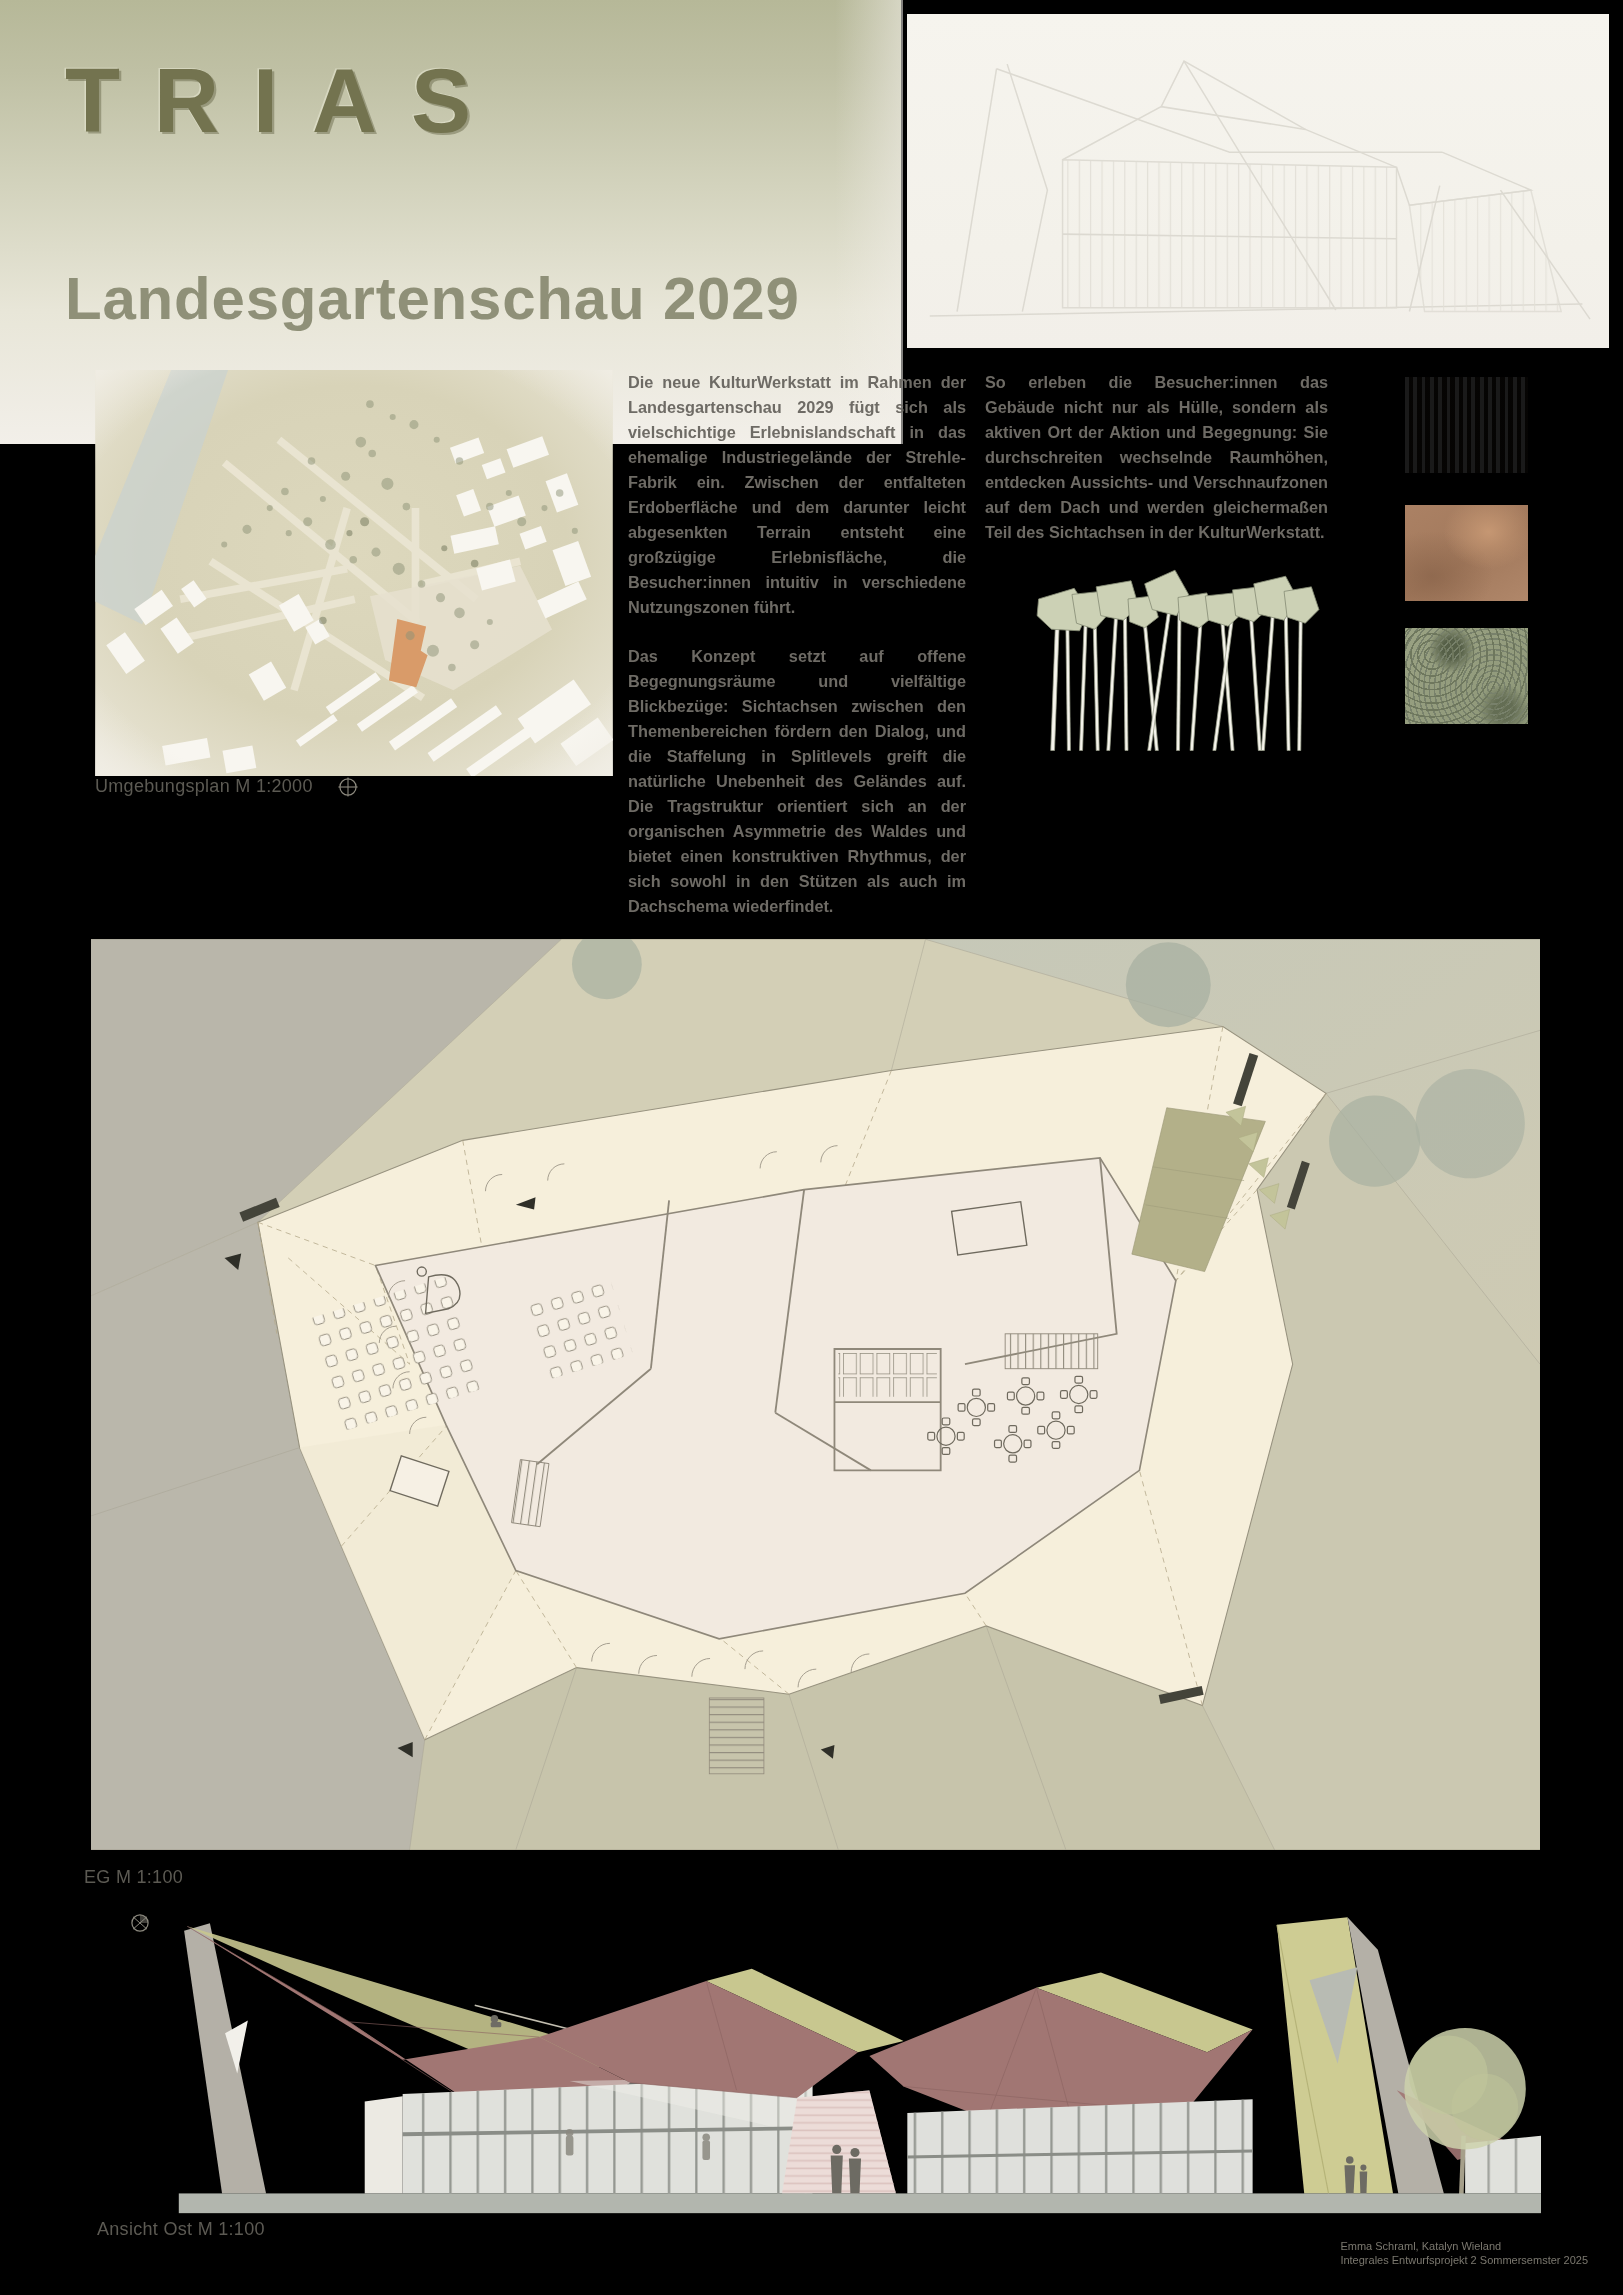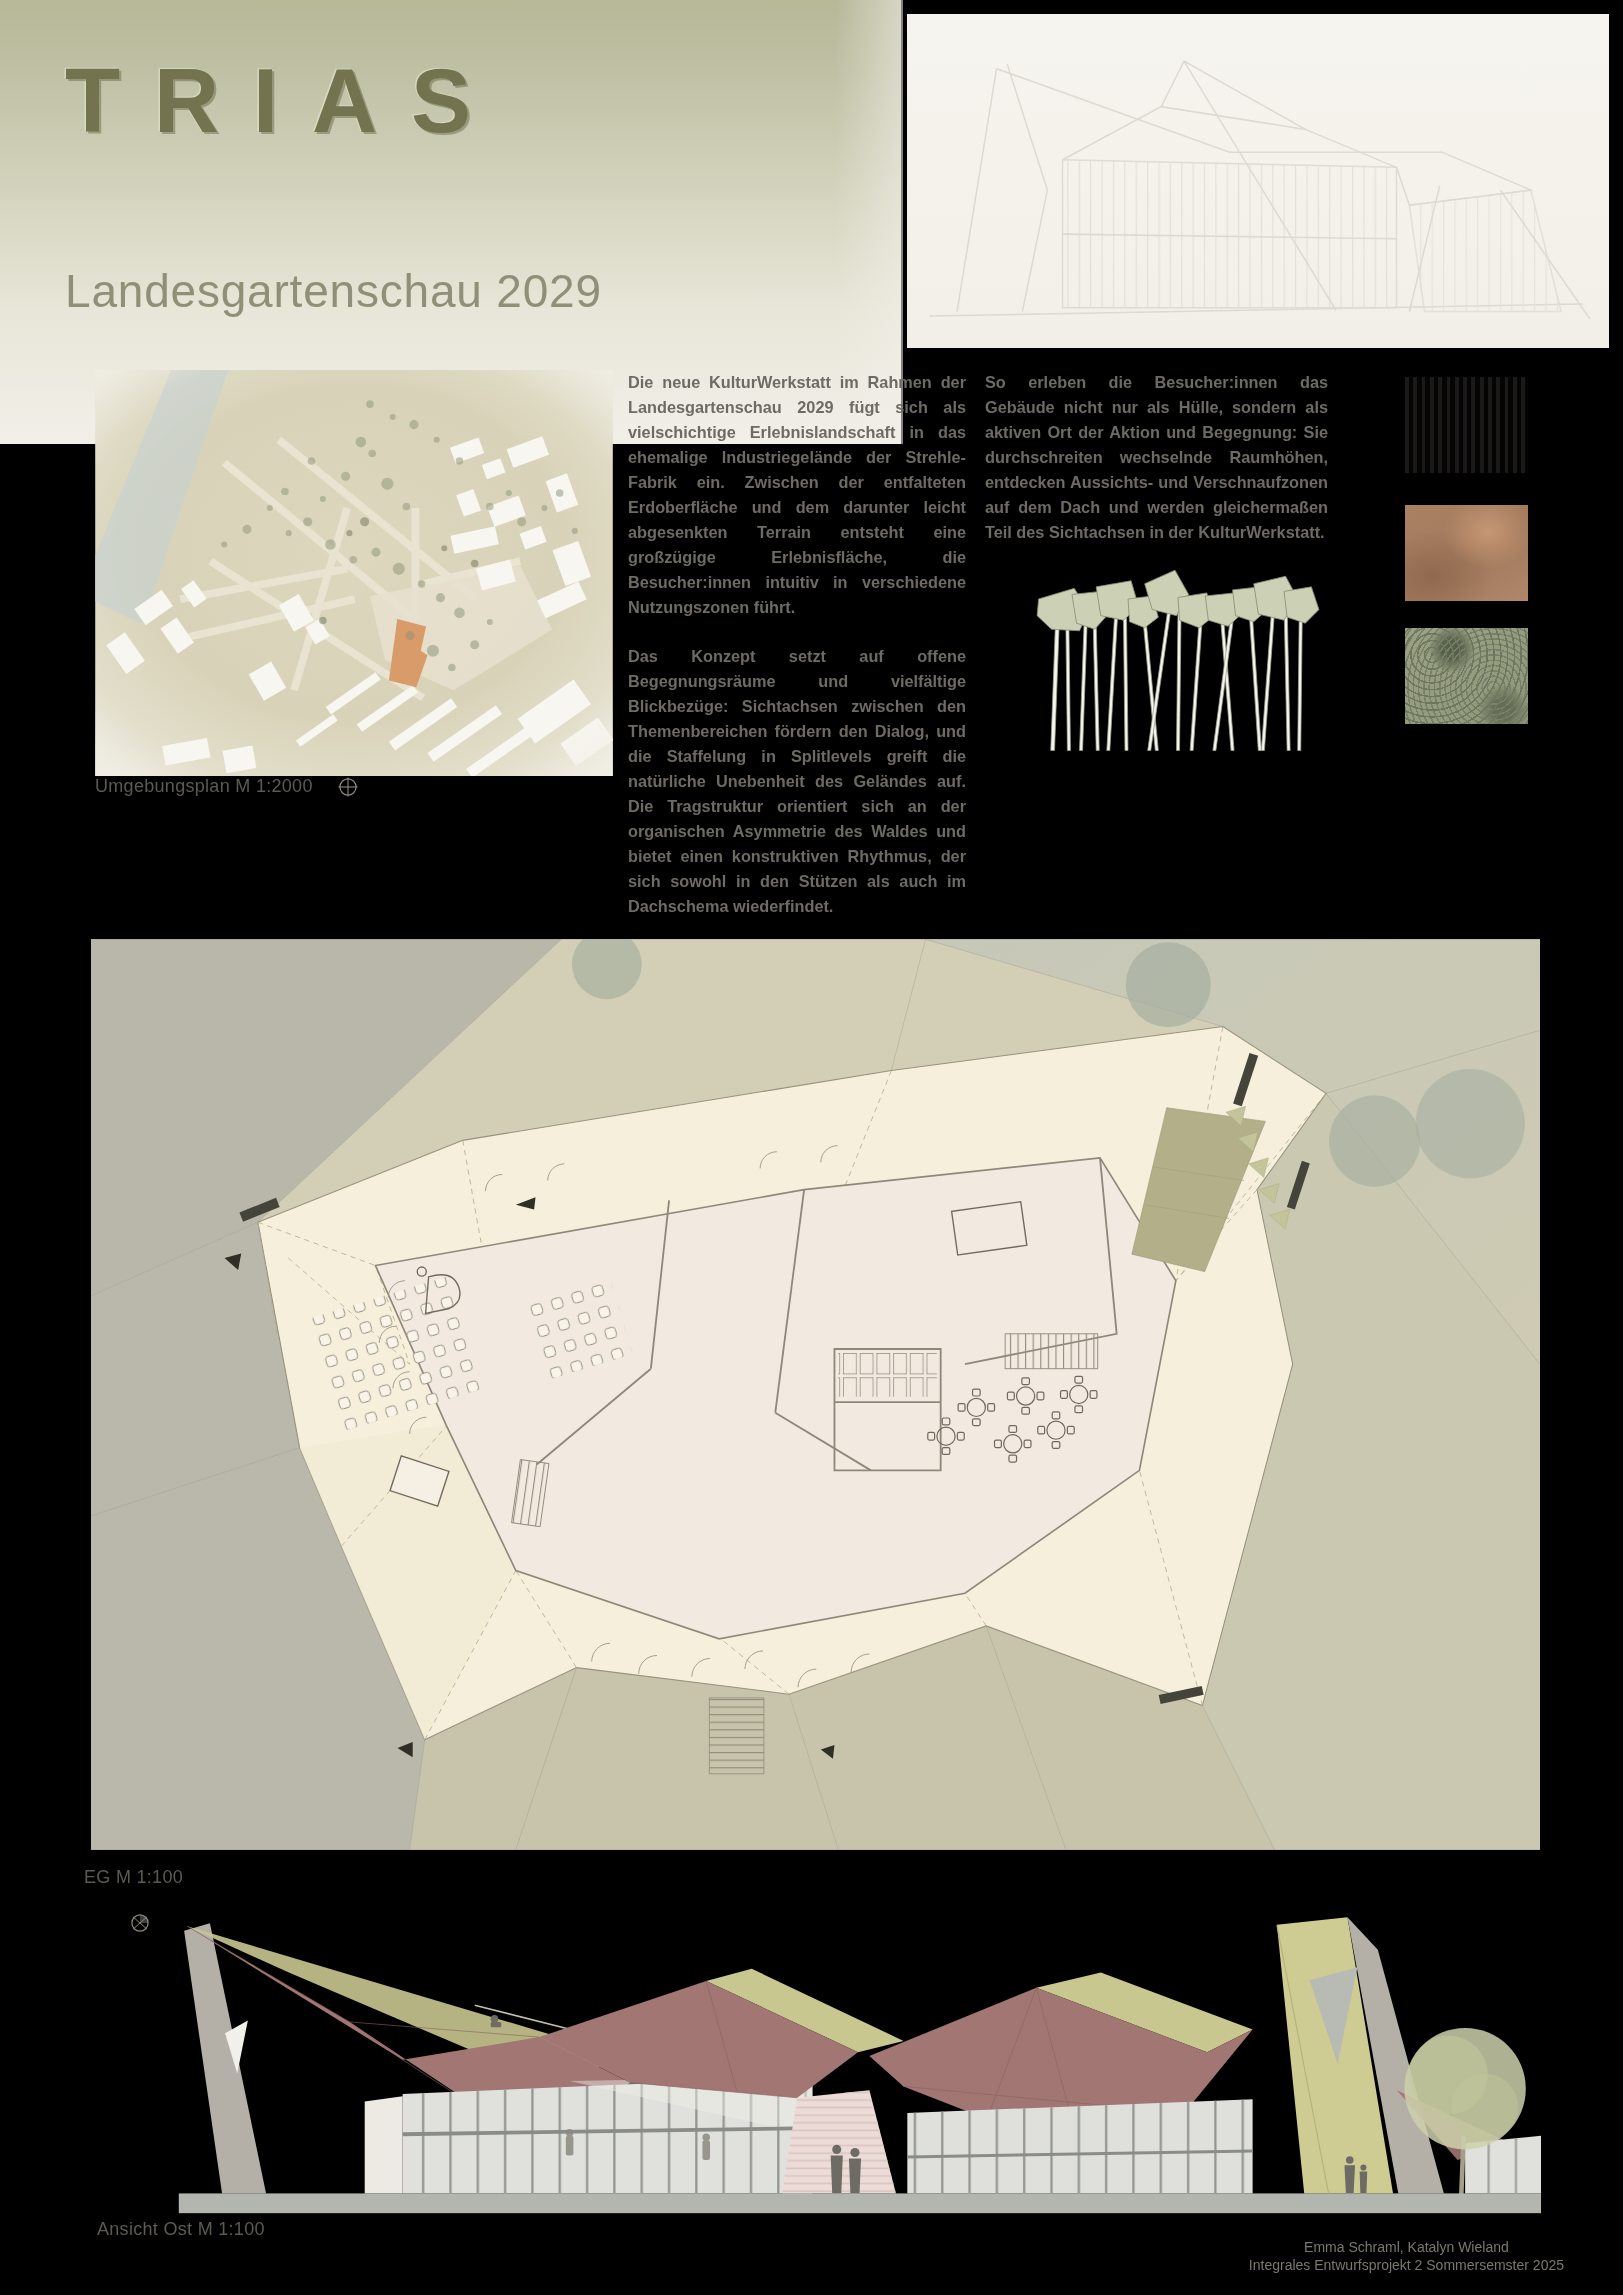--- a/index.html
+++ b/index.html
@@ -24,21 +24,21 @@
     left:65px; top:56px; font-size:90px; font-weight:700; letter-spacing:34px;
     color:#73734f; line-height:1;
     text-shadow:2.3px 2.3px 0 rgba(98,98,66,.45), -1.5px -1.5px 0 rgba(235,235,215,.5);
     white-space:nowrap;
   }
   .subtitle{
     left:63px; top:170px; font-size:67px; font-weight:400; color:#8f9078;
     letter-spacing:0.8px; line-height:1.05; white-space:nowrap;
   }
   .subsubtitle{
-    left:65px; top:264px; font-size:46px; font-weight:400; color:#8f9078;
+    left:65px; top:264px; font-size:60px; font-weight:700; color:#8f9078;
     letter-spacing:0.8px; white-space:nowrap;
   }
   
   .col{ top:370px; font-size:16.3px; line-height:25px; text-align:justify; color:#6e6b65;font-weight:bold;}
   .col p{margin:0;}
   .col1{ left:628px; width:338px;}
   .col2{ left:985px; width:343px;}
   .col .p2{ margin-top:23.5px;}
   
   .caption{ font-size:18px; color:#5c5a53; letter-spacing:0.3px; display:flex; align-items:center; gap:25px;}
@@ -65,21 +65,21 @@
       linear-gradient(140deg,#9aa283 0%, #8e9778 100%);
   }
   
   .siteplan{ left:95px; top:370px; width:518px; height:406px;}
   .treesketch{ left:1017px; top:552px; width:319px; height:250px;}
   .planfig{ left:91px; top:939px; width:1449px; height:911px;}
   .elevfig{ left:175px; top:1908px; width:1366px; height:306px;}
   .cap-site{ left:95px; top:776px;}
   .cap-eg{ left:84px; top:1867px;flex-direction:column;}
   .cap-elev{ left:97px; top:2219px;}
-  .credits{ right:60px; top:2239px; font-size:14px; line-height:1.28; color:#7b786f; text-align:center;}
+  .credits{ right:36px; top:2239px; font-size:11px; line-height:1.28; color:#7b786f; text-align:left;}
 </style>
 </head>
 <body>
 
 <div class="poster">
 
   <div class="abs header-bg"></div>
   <div class="abs sketch-panel">
     <svg width="702" height="334" viewBox="0 0 925 440">
       <defs>

